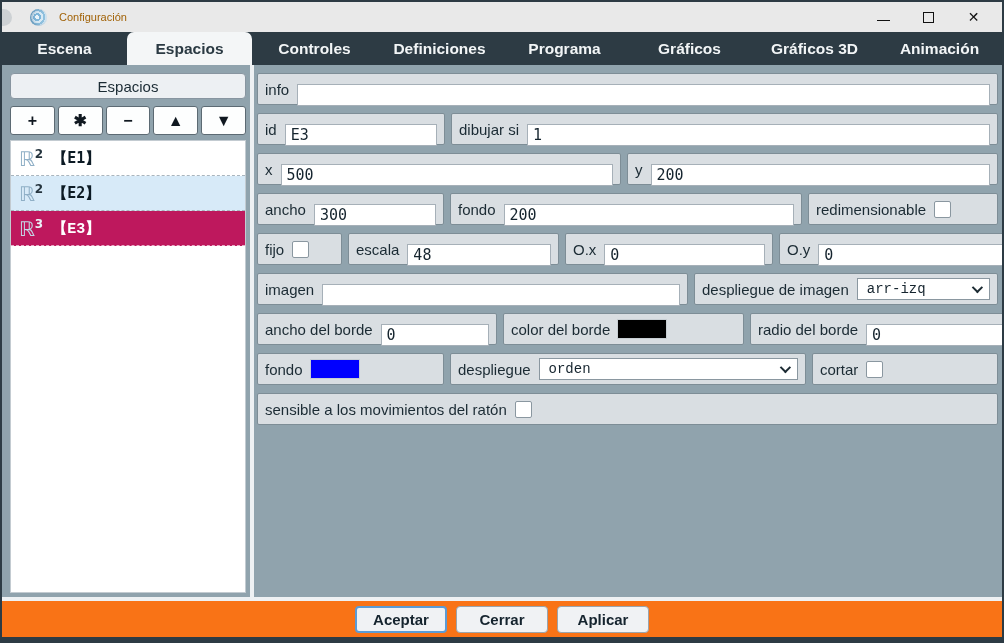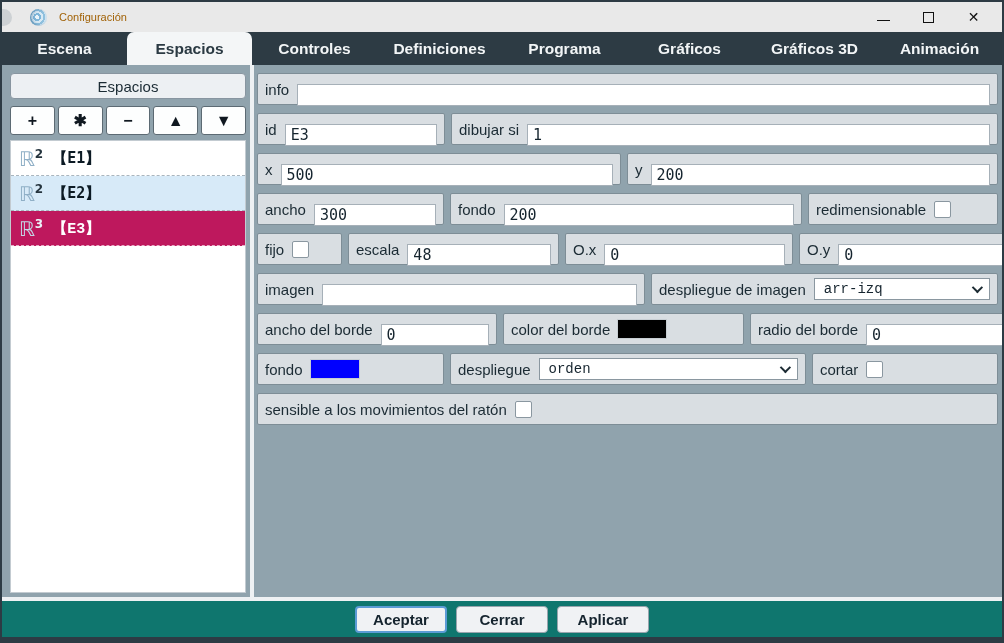--- a/index.html
+++ b/index.html
@@ -71,21 +71,21 @@
     display:flex;align-items:center;padding:0 9px;cursor:default;}
   .ddv{flex:1;font-family:Liberation Mono, monospace;font-size:14px;color:#15242e;
     overflow:hidden;white-space:nowrap;}
   .chev{width:8px;height:8px;border-right:2.2px solid #1c2b33;border-bottom:2.2px solid #1c2b33;
     transform:rotate(45deg) translateY(-2px);flex:none;margin-left:6px;}
   .cb{width:17px;height:17px;background:#fff;border:1px solid #8a97a0;border-radius:2px;flex:none;}
   .swatch{width:48px;height:18px;flex:none;box-shadow:0 0 0 1px #c7ced3;}
 
   
   .hdiv{height:4px;background:#eef1f3;flex:none;}
-  .footer{height:36px;background:#0f766e;display:flex;align-items:center;
+  .footer{height:36px;background:#f97316;display:flex;align-items:center;
     justify-content:center;gap:9px;flex:none;}
   .fbtn{width:92px;height:27px;background:#f0f2f4;border:1px solid #99a4ad;border-radius:4px;
     font-family:"Liberation Sans",sans-serif;font-weight:700;font-size:15px;color:#15242e;
     display:flex;align-items:center;justify-content:center;cursor:default;}
   .fbtn.primary{border:2px solid #5b9bd5;}
 </style>
 </head>
 <body>
 
 <div class="window">
@@ -193,32 +193,32 @@
 
       <div class="frow">
         <div class="fg" style="width:85px;flex:none">
           <span class="lb">fijo</span>
           <span class="cb"></span>
         </div>
         <div class="fg" style="width:211px;flex:none">
           <span class="lb">escala</span>
           <input class="ti" type="text" value="48" style="">
         </div>
-        <div class="fg" style="width:228px;flex:none">
+        <div class="fg" style="width:208px;flex:none">
           <span class="lb">O.x</span>
           <input class="ti" type="text" value="0" style="">
         </div>
         <div class="fg" style="flex:1">
           <span class="lb">O.y</span>
           <input class="ti" type="text" value="0" style="">
         </div>
       </div>
 
       <div class="frow">
-        <div class="fg" style="width:388px;flex:none">
+        <div class="fg" style="width:431px;flex:none">
           <span class="lb">imagen</span>
           <input class="ti" type="text" value="" style="">
         </div>
         <div class="fg" style="flex:1">
           <span class="lb">despliegue de imagen</span>
           <div class="dd">
             <span class="ddv">arr-izq</span>
             <span class="chev"></span>
           </div>
         </div>

